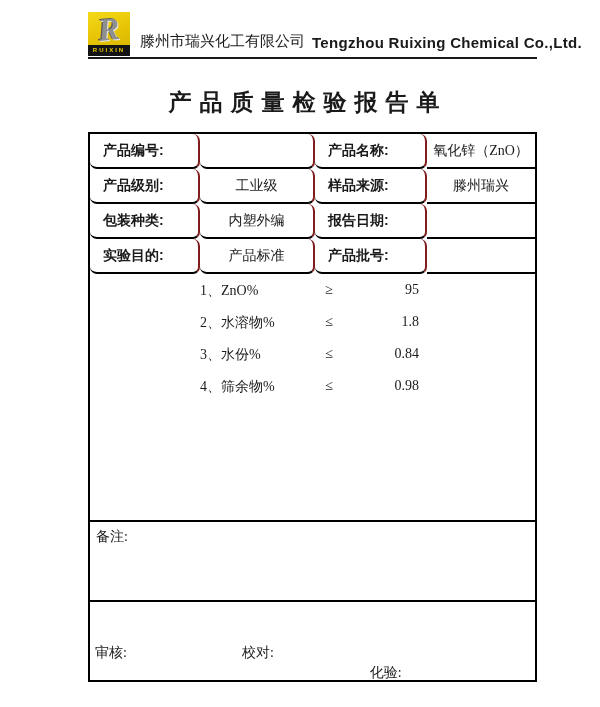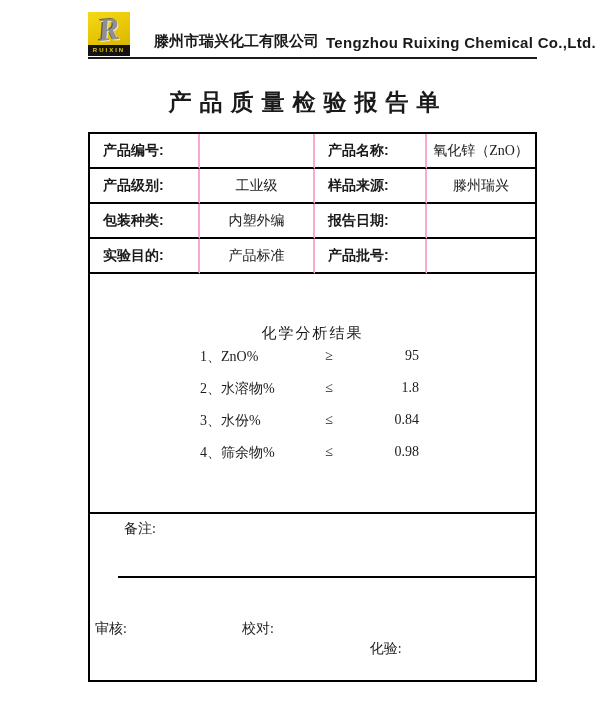--- a/index.html
+++ b/index.html
@@ -56,23 +56,23 @@
     background: #141414;
     color: #edcb00;
     font-size: 6px;
     font-weight: bold;
     letter-spacing: 2px;
     text-align: center;
     line-height: 11px;
   }
   .company-cn {
     font-family: "Liberation Serif", serif;
-    font-weight: bold;
+    font-weight: normal;
     font-size: 15px;
-    margin-left: 24px;
+    margin-left: 10px;
     margin-bottom: 6px;
     white-space: nowrap;
   }
   .company-en {
     font-family: "Liberation Sans", sans-serif;
     font-weight: bold;
     font-size: 15px;
     letter-spacing: 0.3px;
     margin-left: 7px;
     margin-bottom: 6px;
@@ -106,21 +106,21 @@
     grid-template-columns: 110px 115px 112px 1fr;
     grid-auto-rows: 35px;
   }
   .cell {
     border-bottom: 2px solid #000000;
     display: flex;
     align-items: center;
     font-size: 14px;
     overflow: hidden;
   }
-  .cell.v { border-right: 2px solid #f9a8d4; }
+  .cell.v { border-right: 2px solid #7f1d1d; border-radius: 7px; }
   .cell.label {
     font-weight: bold;
     padding-left: 13px;
     font-family: "Liberation Sans", sans-serif;
   }
   .cell.value {
     justify-content: center;
     font-family: "Liberation Serif", serif;
   }
 
@@ -144,26 +144,25 @@
     height: 32px;
     padding-left: 110px;
     font-size: 14px;
   }
   .a-name  { width: 122px; }
   .a-cmp   { width: 14px; text-align: center; }
   .a-val   { width: 85px; text-align: right; padding-right: 2px; }
 
   
   .remarks {
-    height: 64px;
+    height: 80px;
     border-bottom: 2px solid #000000;
     font-family: "Liberation Serif", serif;
     font-size: 14px;
     padding: 6px 0 0 6px;
-    margin-left: 28px;
   }
 
   
   .signatures {
     height: 102px;
     display: flex;
     align-items: center;
     padding-bottom: 0;
     font-family: "Liberation Serif", serif;
     font-size: 14px;
@@ -208,21 +207,20 @@
       <div class="cell label v">报告日期:</div>
       <div class="cell value"></div>
 
       <div class="cell label v">实验目的:</div>
       <div class="cell value v">产品标准</div>
       <div class="cell label v">产品批号:</div>
       <div class="cell value"></div>
     </div>
 
     <div class="analysis">
-      <div class="analysis-heading">化学分析结果</div>
       <div class="analysis-items">
         <div class="analysis-row">
           <span class="a-name">1、ZnO%</span>
           <span class="a-cmp">≥</span>
           <span class="a-val">95</span>
         </div>
         <div class="analysis-row">
           <span class="a-name">2、水溶物%</span>
           <span class="a-cmp">≤</span>
           <span class="a-val">1.8</span>

